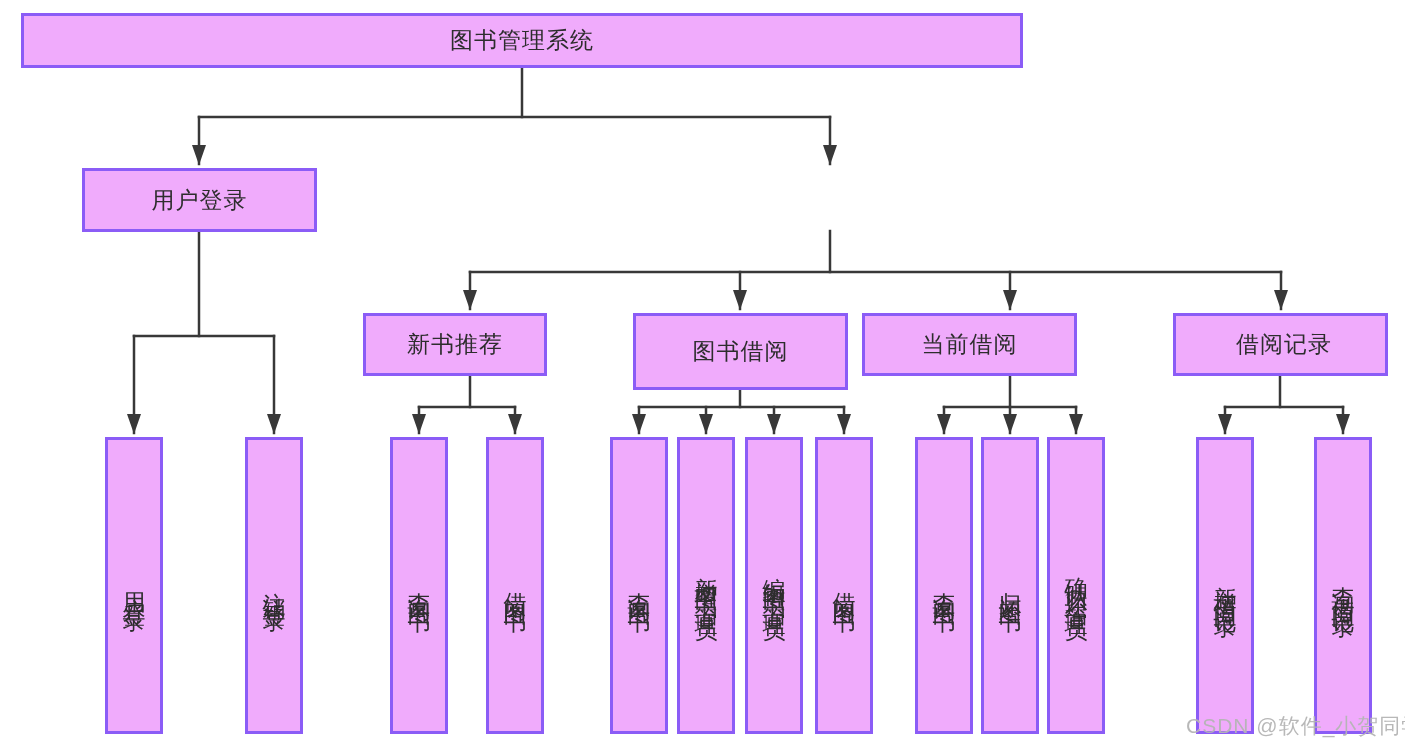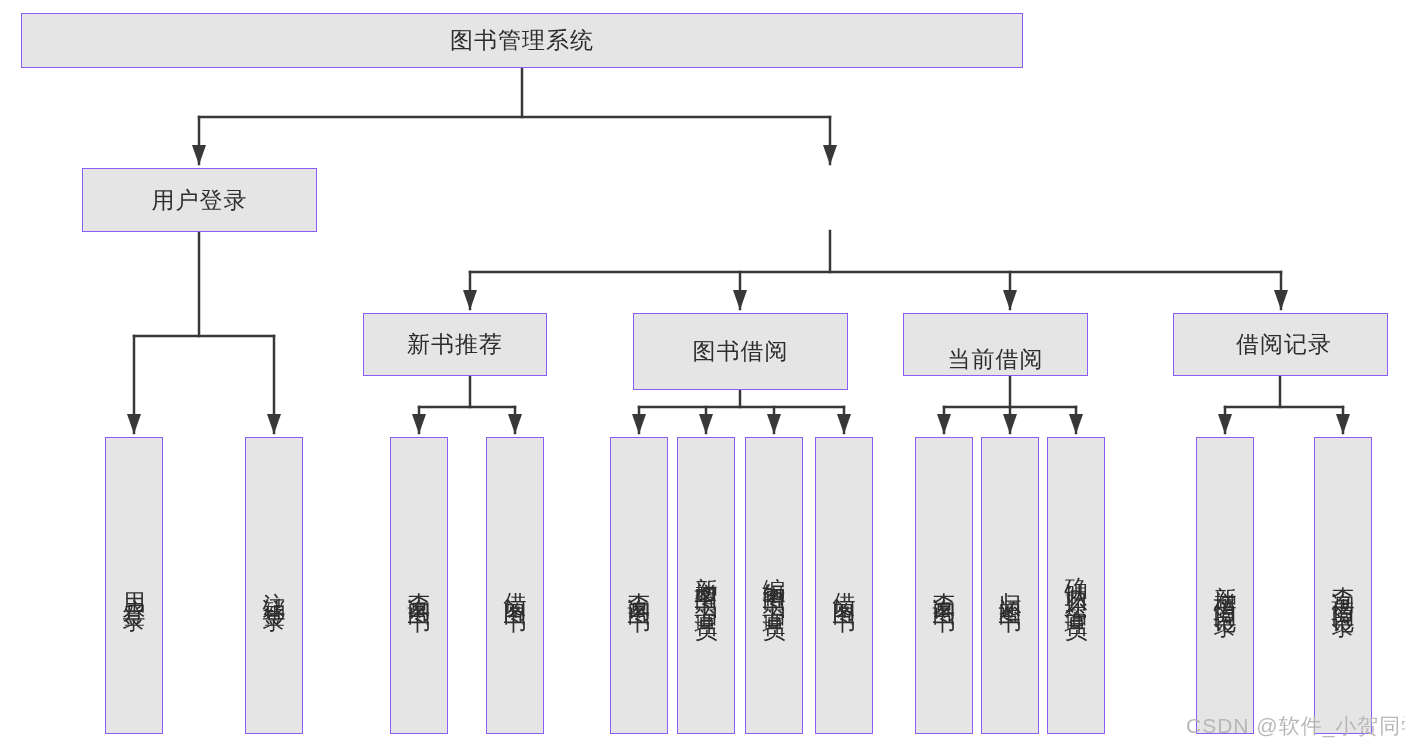--- a/index.html
+++ b/index.html
@@ -6,22 +6,22 @@
   .canvas {
     position: relative;
     width: 1405px;
     height: 747px;
     background: #ffffff;
     font-family: "Liberation Sans", "DejaVu Sans", sans-serif;
     overflow: hidden;
   }
   .box {
     position: absolute;
-    background: #e5e5e5;
-    border: 1px solid #8b5cf6;
+    background: #f0abfc;
+    border: 3px solid #8b5cf6;
     box-sizing: border-box;
     display: flex;
     align-items: center;
     justify-content: center;
     color: #2d2d2d;
     z-index: 2;
   }
   .hbox { font-size: 23px; letter-spacing: 1px; white-space: nowrap; }
   .vbox { top: 437px; width: 58px; height: 297px; }
   .vtext {
@@ -112,21 +112,21 @@
   <div class="box hbox" style="left:82px; top:168px; width:235px; height:64px;">
     <span>用户登录</span>
   </div>
 
   <div class="box hbox" style="left:363px; top:313px; width:184px; height:63px;">
     <span>新书推荐</span>
   </div>
   <div class="box hbox" style="left:633px; top:313px; width:215px; height:77px;">
     <span>图书借阅</span>
   </div>
-  <div class="box hbox" style="left:903px; top:313px; width:185px; height:63px;align-items:flex-end;">
+  <div class="box hbox" style="left:862px; top:313px; width:215px; height:63px;">
     <span>当前借阅</span>
   </div>
   <div class="box hbox" style="left:1173px; top:313px; width:215px; height:63px;padding-left:7px;">
     <span>借阅记录</span>
   </div>
 
   <div class="box vbox" style="left:105px;">
     <span class="vtext">用户登录</span>
   </div>
   <div class="box vbox" style="left:245px;">

